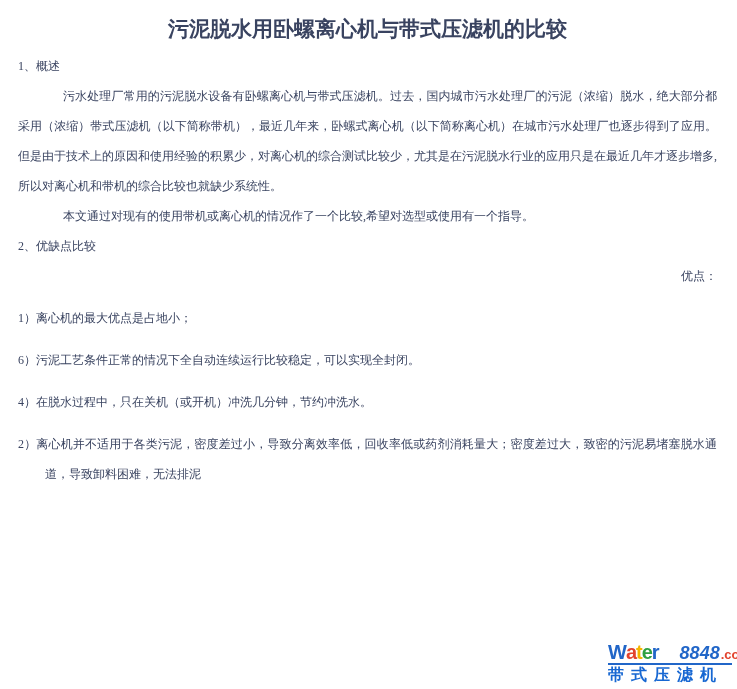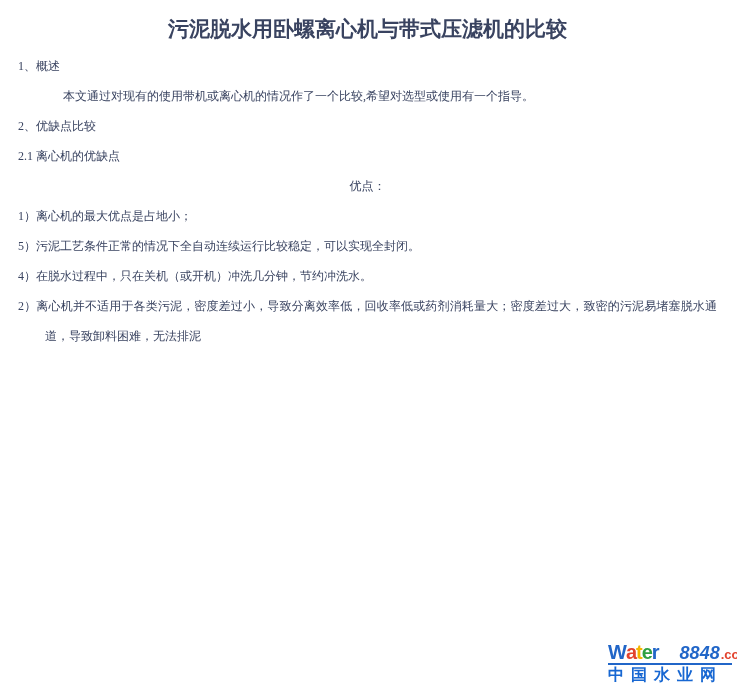--- a/index.html
+++ b/index.html
@@ -21,24 +21,25 @@
     line-height: 43px;
     white-space: nowrap;
   }
   .doc-body {
     font-size: 12px;
     line-height: 30px;
     text-align: justify;
   }
   .heading { text-align: left; }
   .para { text-indent: 45px; }
-  .label-line { text-align: center; }
+  .label-line { text-align: right; }
   .list-item {
     padding-left: 27px;
     text-indent: -27px;
+    margin-top: 12px;
   }
   .watermark {
     position: absolute;
     left: 608px;
     top: 642px;
     z-index: 5;
     font-family: "Liberation Sans", "DejaVu Sans", sans-serif;
     line-height: 1;
   }
   .wm-brand {
@@ -76,44 +77,44 @@
 <body>
 
 <div class="page" style="color: rgb(57, 67, 96);">
 
   <div class="doc-title">污泥脱水用卧螺离心机与带式压滤机的比较</div>
 
   <div class="doc-body">
 
     <div class="heading">1、概述</div>
 
+    <div class="para">污水处理厂常用的污泥脱水设备有卧螺离心机与带式压滤机。过去，国内城市污水处理厂的污泥（浓缩）脱水，绝大部分都采用（浓缩）带式压滤机（以下简称带机），最近几年来，卧螺式离心机（以下简称离心机）在城市污水处理厂也逐步得到了应用。但是由于技术上的原因和使用经验的积累少，对离心机的综合测试比较少，尤其是在污泥脱水行业的应用只是在最近几年才逐步增多,所以对离心机和带机的综合比较也就缺少系统性。</div>
 
     <div class="para">本文通过对现有的使用带机或离心机的情况作了一个比较,希望对选型或使用有一个指导。</div>
 
     <div class="heading">2、优缺点比较</div>
 
-    <div class="heading">2.1 离心机的优缺点</div>
 
     <div class="label-line">优点：</div>
 
     <div class="list-item">1）离心机的最大优点是占地小；</div>
-    <div class="list-item">5）污泥工艺条件正常的情况下全自动连续运行比较稳定，可以实现全封闭。</div>
+    <div class="list-item">6）污泥工艺条件正常的情况下全自动连续运行比较稳定，可以实现全封闭。</div>
     <div class="list-item">4）在脱水过程中，只在关机（或开机）冲洗几分钟，节约冲洗水。</div>
 
 
     <div class="list-item">2）离心机并不适用于各类污泥，密度差过小，导致分离效率低，回收率低或药剂消耗量大；密度差过大，致密的污泥易堵塞脱水通道，导致卸料困难，无法排泥</div>
 
   </div>
 
   <div class="watermark">
     <div class="wm-brand">
       <span class="wm-letter" style="color: rgb(33, 102, 200);">W</span>
       <span class="wm-letter" style="color: rgb(226, 67, 46);">a</span>
       <span class="wm-letter" style="color: rgb(244, 180, 0);">t</span>
       <span class="wm-letter" style="color: rgb(47, 160, 67);">e</span>
       <span class="wm-letter" style="color: rgb(33, 102, 200);">r</span>
       <span class="wm-num" style="color: rgb(33, 102, 200); padding-left: 20px;">8848</span>
       <span class="wm-tld" style="color: rgb(226, 67, 46);">.com</span>
     </div>
-    <div class="wm-site" style="color: rgb(23, 103, 210);">中国水业网</div>
+    <div class="wm-site" style="color: rgb(23, 103, 210);">带式压滤机</div>
   </div>
 
 </div>
 
 </body></html>

